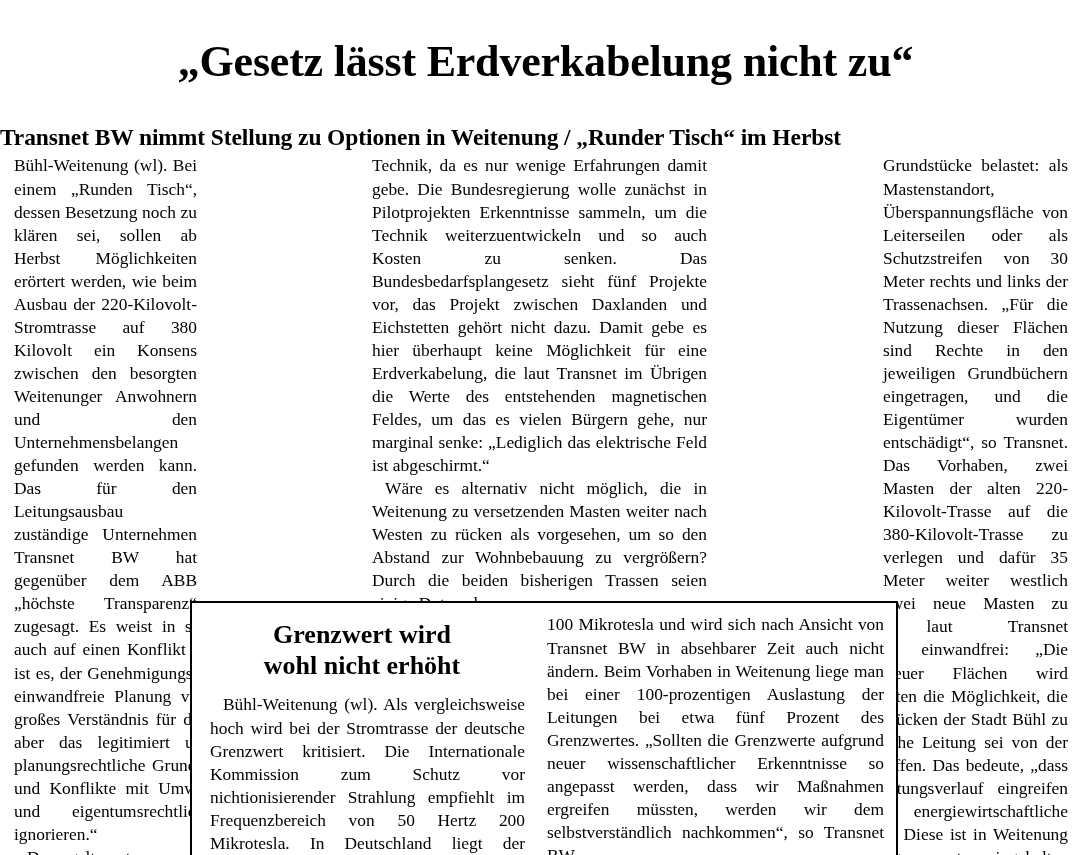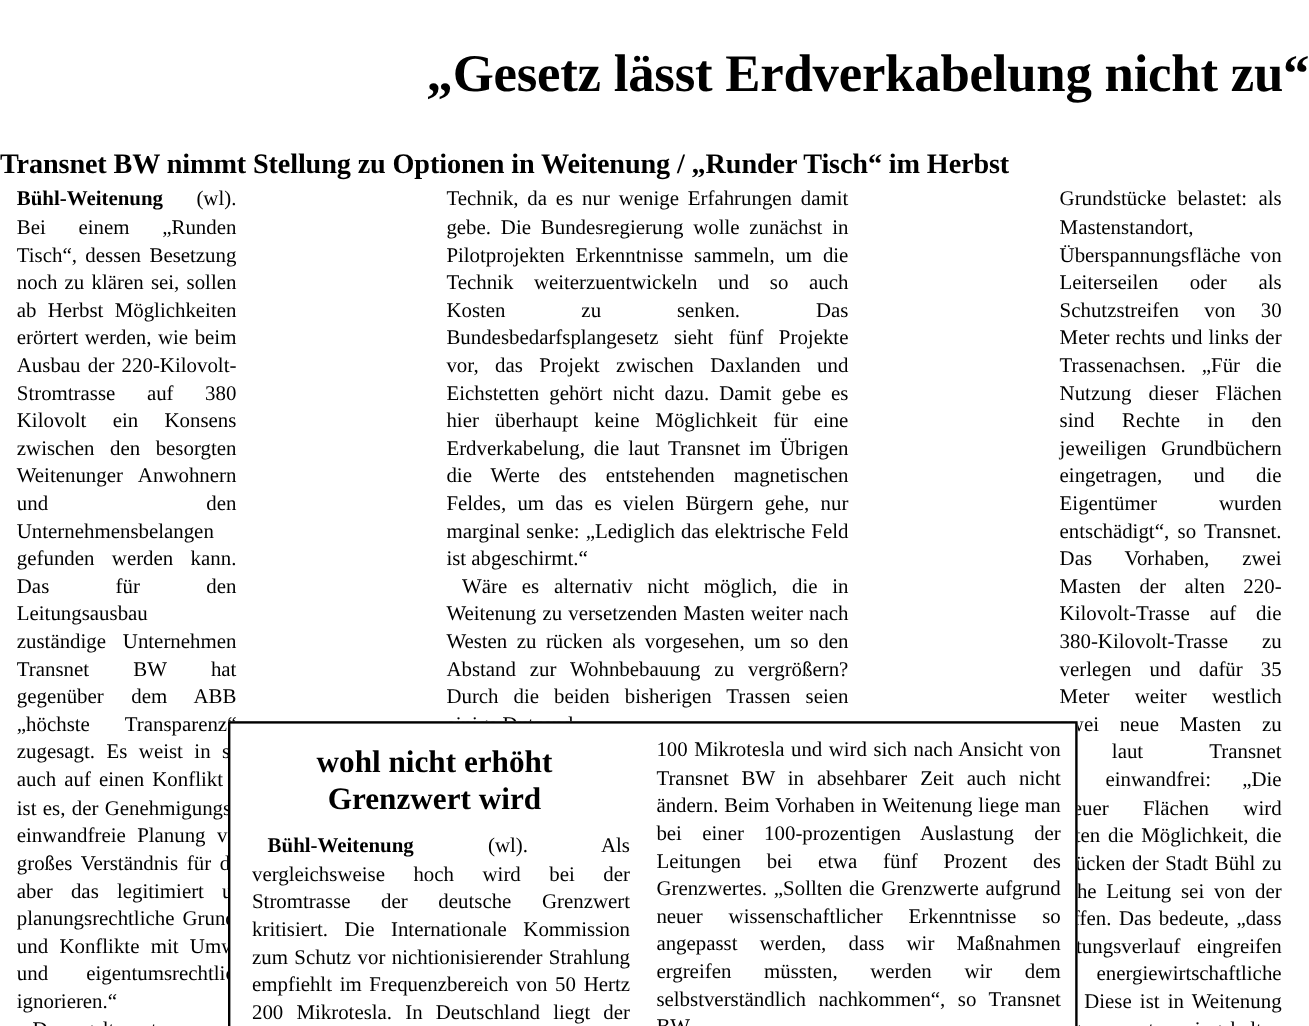--- a/index.html
+++ b/index.html
@@ -17,21 +17,21 @@
   }
 
   .page {
     position: relative;
     width: 1091px;
     height: 855px;
   }
 
   
   .headline {
-    text-align: right;
+    text-align: center;
     font-weight: bold;
     font-size: 44px;
     line-height: 50px;
     letter-spacing: -0.2px;
     padding-top: 8px;
     white-space: nowrap;
   }
   .subheadline {
     font-weight: bold;
     font-size: 23.5px;
@@ -75,21 +75,21 @@
     width: 152px;
     height: 453px;
   }
   .spacer-right-3 {
     float: left;
     width: 150px;
     height: 452px;
   }
 
   .lead {
-    font-weight: bold;
+    font-weight: normal;
   }
 
   
   .col p:last-child { text-align: justify; }
 
   
   .inset {
     position: absolute;
     left: 190px;
     top: 572px;
@@ -163,22 +163,22 @@
       <div class="spacer-right-3"></div>
       <p>Grundstücke belastet: als Mastenstandort, Überspannungsfläche von Leiterseilen oder als Schutzstreifen von 30 Meter rechts und links der Trassenachsen. „Für die Nutzung dieser Flächen sind Rechte in den jeweiligen Grundbüchern eingetragen, und die Eigentümer wurden entschädigt“, so Transnet. Das Vorhaben, zwei Masten der alten 220-Kilovolt-Trasse auf die 380-Kilovolt-Trasse zu verlegen und dafür 35 Meter weiter westlich zwei neue Masten zu errichten, ist laut Transnet genehmigungsrechtlich einwandfrei: „Die Inanspruchnahme neuer Flächen wird minimiert, und wir hätten die Möglichkeit, die neuen Maste auf Flurstücken der Stadt Bühl zu errichten.“ Die westliche Leitung sei von der Maßnahme nicht betroffen. Das bedeute, „dass wir nur in den Leitungsverlauf eingreifen können, wenn eine energiewirtschaftliche Notwendigkeit besteht. Diese ist in Weitenung gegeben, da Schallgrenzwerte eingehalten werden müssen.“ Diese energiewirtschaftliche Notwendigkeit bestehe für eine Verlegung für die östliche Leitung, nicht aber für beide Leitungen.</p>
     </div>
 
   </div>
 
   <div class="inset">
     <div class="inset-inner">
 
       <div class="inset-head">
+        <div>Grenzwert wird</div>
         <div>wohl nicht erhöht</div>
-        <div>Grenzwert wird</div>
       </div>
 
       <div class="inset-col inset-col-1">
         <p class="txt-indent"><span class="lead">Bühl-Weitenung</span><span> </span><span>(wl).</span><span> Als vergleichsweise hoch wird bei der Stromtrasse der deutsche Grenzwert kritisiert. Die Internationale Kommission zum Schutz vor nichtionisierender Strahlung empfiehlt im Frequenzbereich von 50 Hertz 200 Mikrotesla. In Deutschland liegt der Grenzwert bei</span></p>
       </div>
 
       <div class="inset-col inset-col-2">
         <p>100 Mikrotesla und wird sich nach Ansicht von Transnet BW in absehbarer Zeit auch nicht ändern. Beim Vorhaben in Weitenung liege man bei einer 100-prozentigen Auslastung der Leitungen bei etwa fünf Prozent des Grenzwertes. „Sollten die Grenzwerte aufgrund neuer wissenschaftlicher Erkenntnisse so angepasst werden, dass wir Maßnahmen ergreifen müssten, werden wir dem selbstverständlich nachkommen“, so Transnet BW.</p>
       </div>
 

